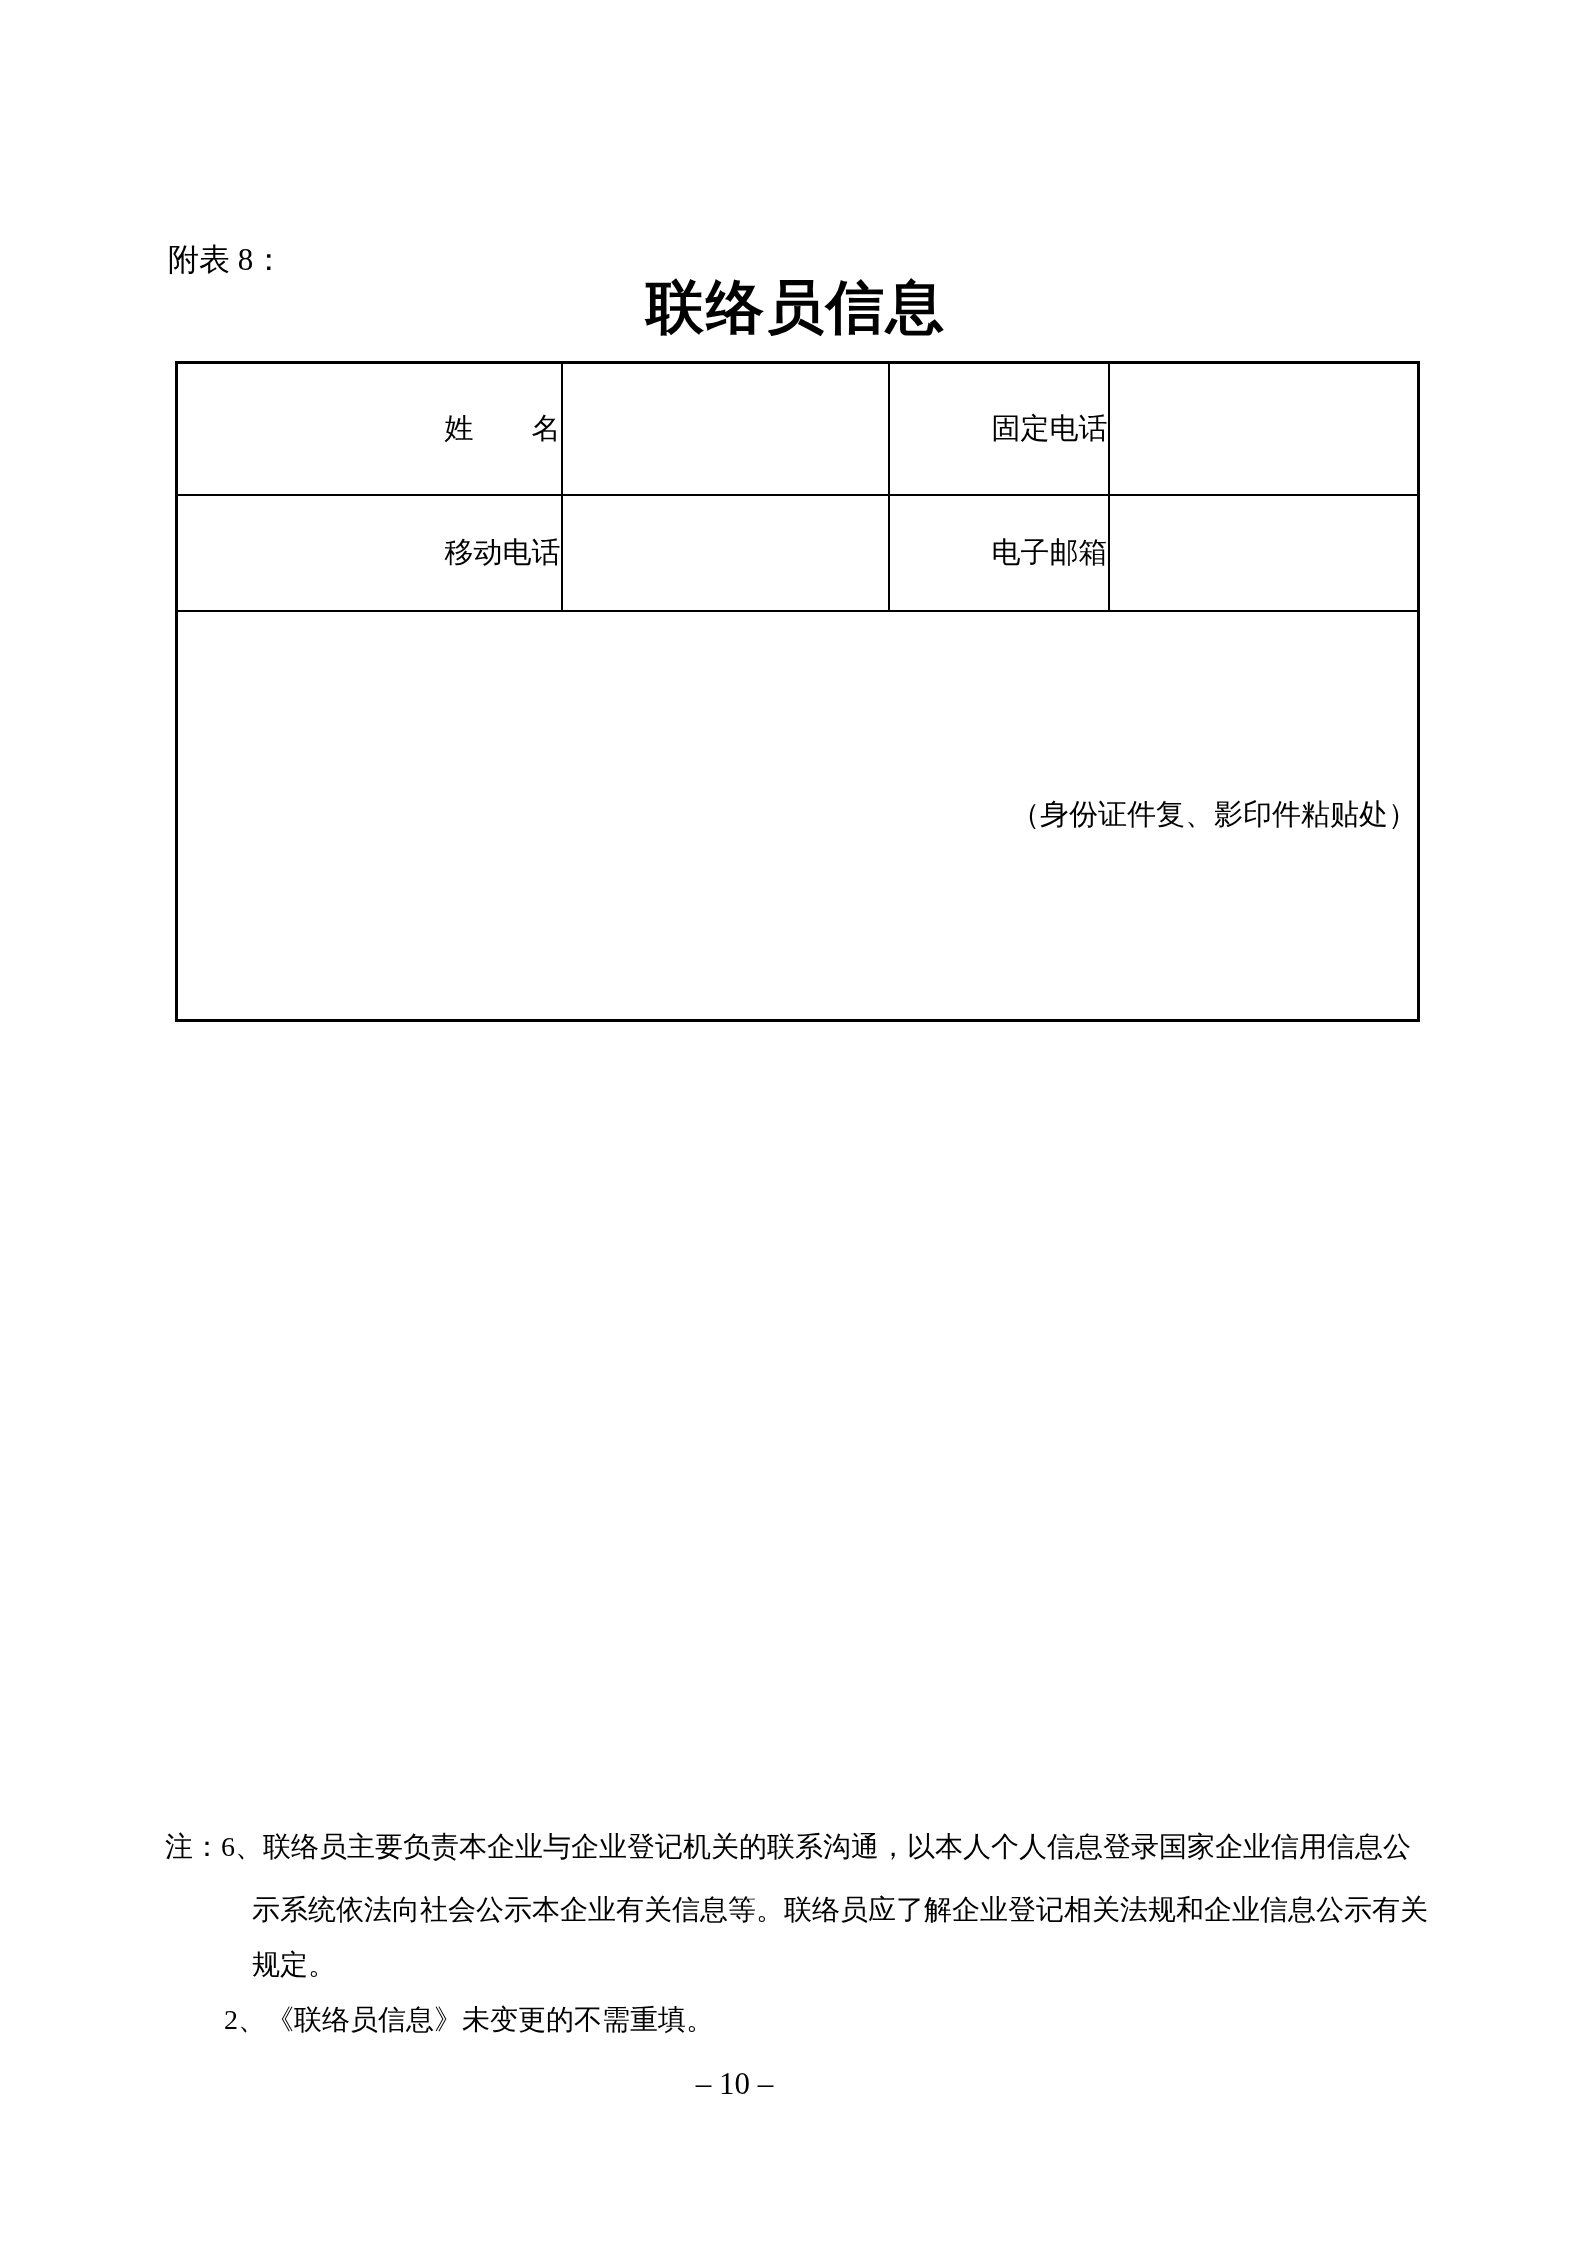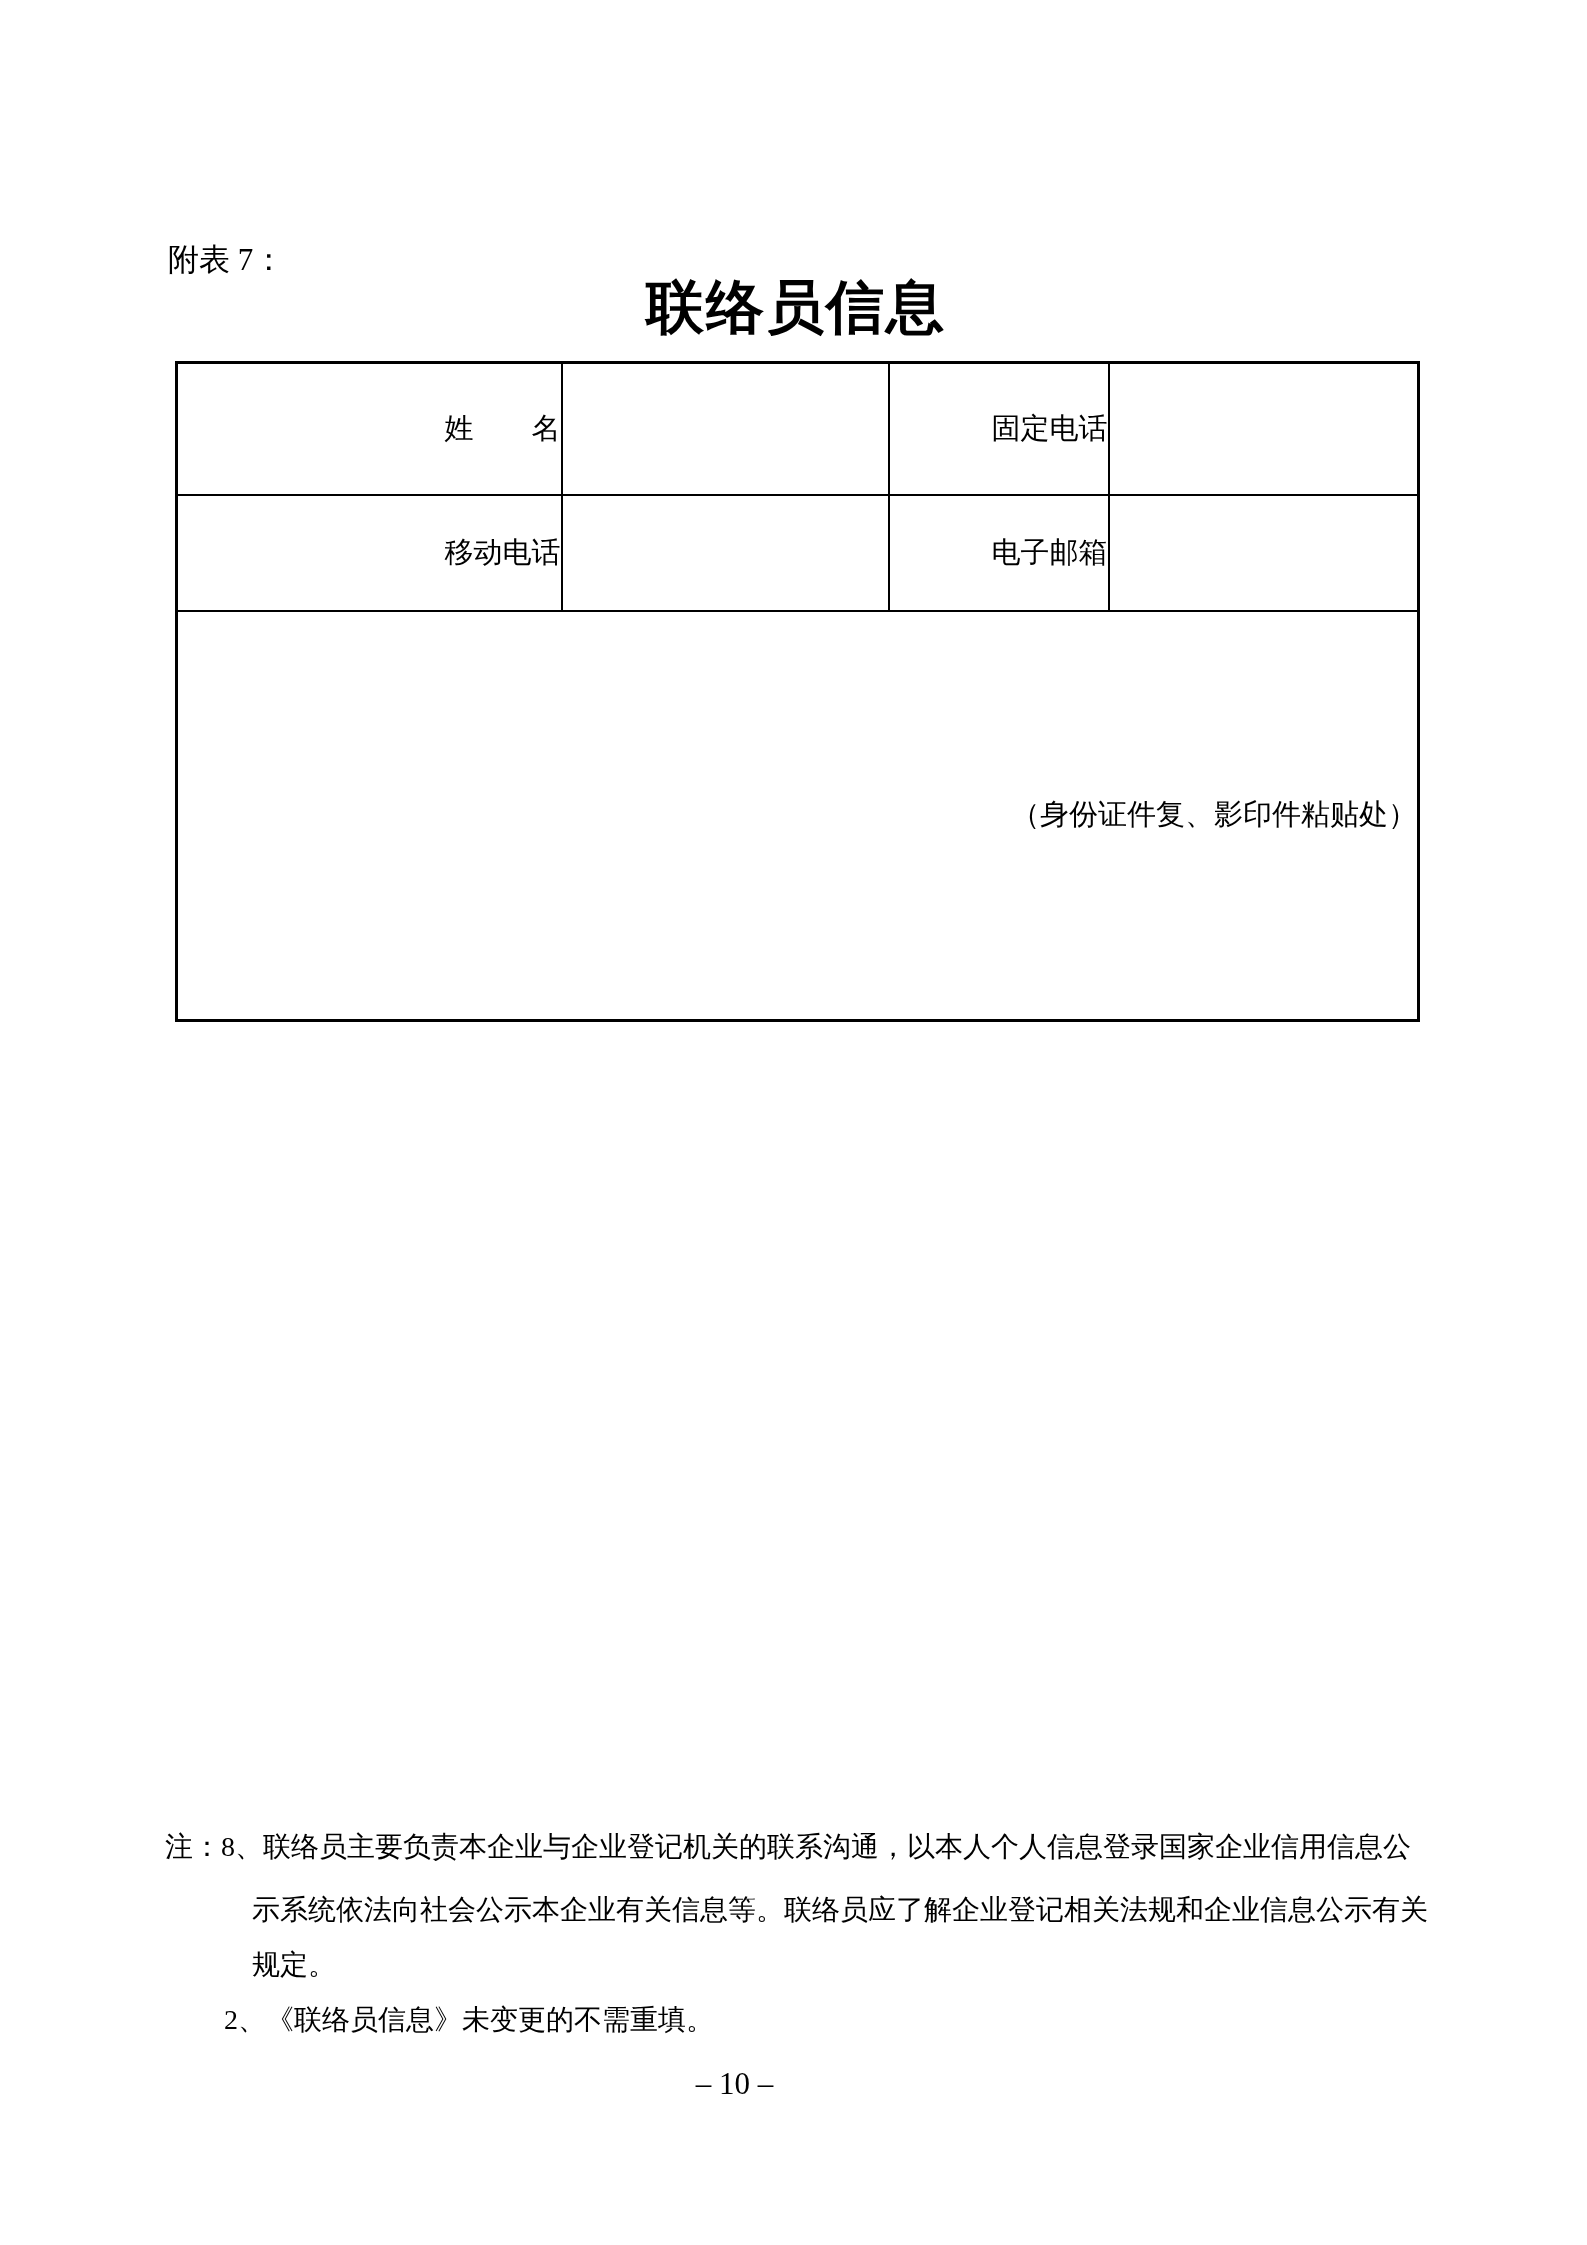--- a/index.html
+++ b/index.html
@@ -72,21 +72,21 @@
     text-align: center;
     font-size: 31px;
     line-height: 36px;
   }
 </style>
 </head>
 <body>
 
 <div class="page">
 
-  <div class="attachment-label">附表 7：</div>
+  <div class="attachment-label">附表 8：</div>
 
   <div class="doc-title">联络员信息</div>
 
   <table class="info-table">
     <colgroup>
       <col style="width:385px">
       <col style="width:327px">
       <col style="width:220px">
       <col style="width:310px">
     </colgroup>
@@ -103,21 +103,21 @@
         <td>电子邮箱</td>
         <td></td>
       </tr>
       <tr class="row-paste">
         <td class="paste-cell" colspan="4">（身份证件复、影印件粘贴处）</td>
       </tr>
     </tbody>
   </table>
 
   <div class="notes">
-    <div class="note-line note-line-0">注：8、联络员主要负责本企业与企业登记机关的联系沟通，以本人个人信息登录国家企业信用信息公</div>
+    <div class="note-line note-line-0">注：6、联络员主要负责本企业与企业登记机关的联系沟通，以本人个人信息登录国家企业信用信息公</div>
     <div class="note-line note-line-1">示系统依法向社会公示本企业有关信息等。联络员应了解企业登记相关法规和企业信息公示有关</div>
     <div class="note-line note-line-2">规定。</div>
     <div class="note-line note-line-3">2、《联络员信息》未变更的不需重填。</div>
   </div>
 
   <div class="page-number">– 10 –</div>
 
 </div>
 
 </body></html>

